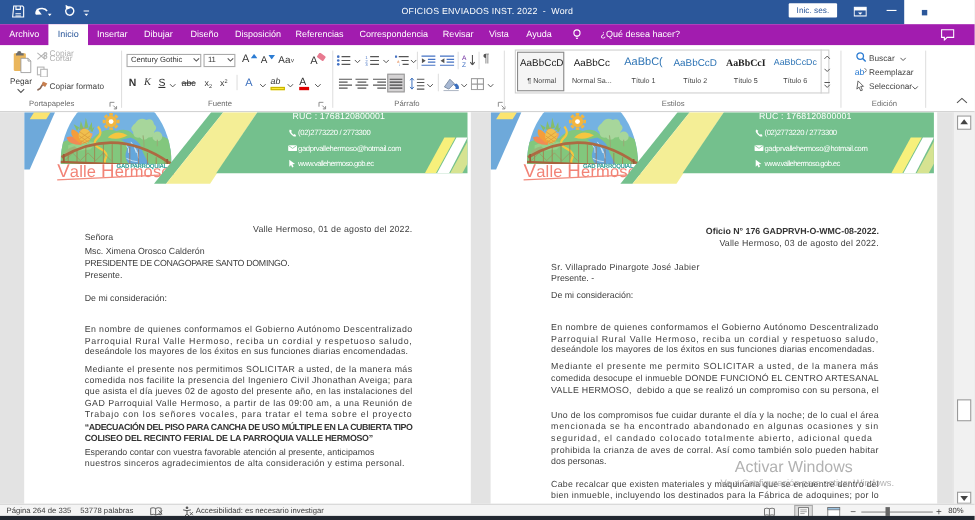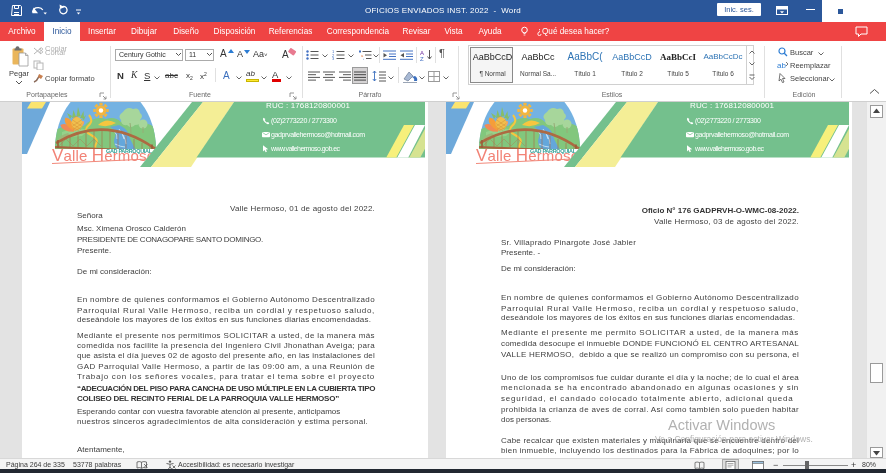--- a/index.html
+++ b/index.html
@@ -1,17 +1,17 @@
 <!DOCTYPE html>
 <html><head><meta charset="utf-8">
 <style>
 *{margin:0;padding:0;box-sizing:border-box}
 html,body{width:886px;height:473px;overflow:hidden;font-family:"Liberation Sans",sans-serif}
 .titlebar{position:absolute;left:0;top:0;width:822px;height:22px;background:#2b579a;color:#fff}
-.tabs{position:absolute;left:0;top:22px;width:886px;height:19px;background:#ef4444;color:#fff;font-size:8.2px}
+.tabs{position:absolute;left:0;top:22px;width:886px;height:19px;background:#a21caf;color:#fff;font-size:8.2px}
 .tab{position:absolute;top:0;height:19px;line-height:19px;text-align:center}
 .ribbon{position:absolute;left:0;top:44px;width:886px;height:58px;background:#fff;border-bottom:1px solid #cfcfcf;font-size:7px;color:#3b3b3b}
 .grplabel{position:absolute;top:47px;font-size:7px;color:#6a6a6a;text-align:center}
 .vsep{position:absolute;top:2px;height:52px;width:1px;background:#e0e0e0}
 .docarea{position:absolute;left:0;top:102px;width:886px;height:356px;background:#e3e3e3}
 .page{position:absolute;top:0;width:406px;height:356px;background:#fff}
 .statusbar{position:absolute;left:0;top:458px;width:886px;height:12px;background:#f4f4f4;border-top:1px solid #d8d8d8;font-size:7px;color:#3b3b3b}
 .darkstrip{position:absolute;left:0;top:469px;width:886px;height:4px;background:#222831}
 .st{position:absolute;white-space:nowrap}
 .pgtxt{position:absolute;left:0;top:0;width:406px;height:356px;font-size:8px;color:#404040}
@@ -67,21 +67,21 @@
   <div class="tab" style="left:212px;width:45px">Disposición</div>
   <div class="tab" style="left:268px;width:45px">Referencias</div>
   <div class="tab" style="left:326px;width:64px">Correspondencia</div>
   <div class="tab" style="left:401px;width:31px">Revisar</div>
   <div class="tab" style="left:443px;width:21px">Vista</div>
   <div class="tab" style="left:476px;width:28px">Ayuda</div>
   <svg style="position:absolute;left:520px;top:4px" width="9" height="12" viewBox="0 0 9 12">
     <circle cx="4.5" cy="4" r="2.8" fill="none" stroke="#fff"></circle>
     <path d="M3.4 7.5 h2.2 M3.6 9 h1.8" stroke="#fff" stroke-width=".8"></path>
   </svg>
-  <div class="tab" style="left:537px;width:90px;text-align:left">¿Qué desea hacer?</div>
+  <div class="tab" style="left:537px;width:90px;text-align:center">¿Qué desea hacer?</div>
   <svg style="position:absolute;left:855px;top:4px" width="13" height="11" viewBox="0 0 13 11">
     <path d="M1 1 h11 v7 h-6 l-2.5 2.5 v-2.5 h-2.5 z" fill="none" stroke="#fff" stroke-width="1"></path>
   </svg>
 </div>
 
 <div class="ribbon">
 
   <svg style="position:absolute;left:11px;top:2px" width="18" height="21" viewBox="0 0 18 21">
     <rect x="1.5" y="2.5" width="11" height="16" rx="1" fill="#eab65c"></rect>
     <path d="M4.5 3.5 v-1.2 a2 2 0 0 1 4 0 v1.2 z M3.5 2.5 h7 v2 h-7 z" fill="#6d6d6d"></path>
@@ -399,21 +399,20 @@
       <div class="ln" style="letter-spacing:0.179px;top:212.6px">deseándole los mayores de los éxitos en sus funciones diarias encomendadas.</div>
       <div class="ln fit" style="letter-spacing:0.366px;top:228.9px">Mediante el presente nos permitimos SOLICITAR a usted, de la manera más</div>
       <div class="ln fit" style="letter-spacing:0.338px;top:238.5px">comedida nos facilite la presencia del Ingeniero Civil Jhonathan Aveiga; para</div>
       <div class="ln fit" style="letter-spacing:0.211px;top:248.7px">que asista el día jueves 02 de agosto del presente año, en las instalaciones del</div>
       <div class="ln fit" style="letter-spacing:0.442px;top:260.3px">GAD Parroquial Valle Hermoso, a partir de las 09:00 am, a una Reunión de</div>
       <div class="ln fit" style="letter-spacing:0.717px;top:269.5px">Trabajo con los señores vocales, para tratar el tema sobre el proyecto</div>
       <div class="ln b fitb" style="letter-spacing:-0.356px;top:282.1px">“ADECUACIÓN DEL PISO PARA CANCHA DE USO MÚLTIPLE EN LA CUBIERTA TIPO</div>
       <div class="ln b fitc" style="letter-spacing:-0.223px;top:292.3px">COLISEO DEL RECINTO FERIAL DE LA PARROQUIA VALLE HERMOSO”</div>
       <div class="ln fit" style="top:304.8px">Esperando contar con vuestra favorable atención al presente, anticipamos</div>
       <div class="ln" style="letter-spacing:0.303px;top:315.4px">nuestros sinceros agradecimientos de alta consideración y estima personal.</div>
-      <div class="ln" style="top:342.7px">Atentamente,</div>
     </div>
   </div>
   <div class="page" style="left:446px" id="pageR">
     <svg width="406" height="70" viewBox="0 0 406 70" style="position:absolute;left:0;top:0">
         <use href="#banner"></use>
       </svg>
     <div class="pgtxt" id="txtR">
       <div class="ln r b" style="top:103.9px">Oficio N° 176 GADPRVH-O-WMC-08-2022.</div>
       <div class="ln r" style="letter-spacing:0.197px;top:114.5px">Valle Hermoso, 03 de agosto del 2022.</div>
       <div class="ln" style="letter-spacing:0.222px;top:136.1px">Sr. Villaprado Pinargote José Jabier</div>

